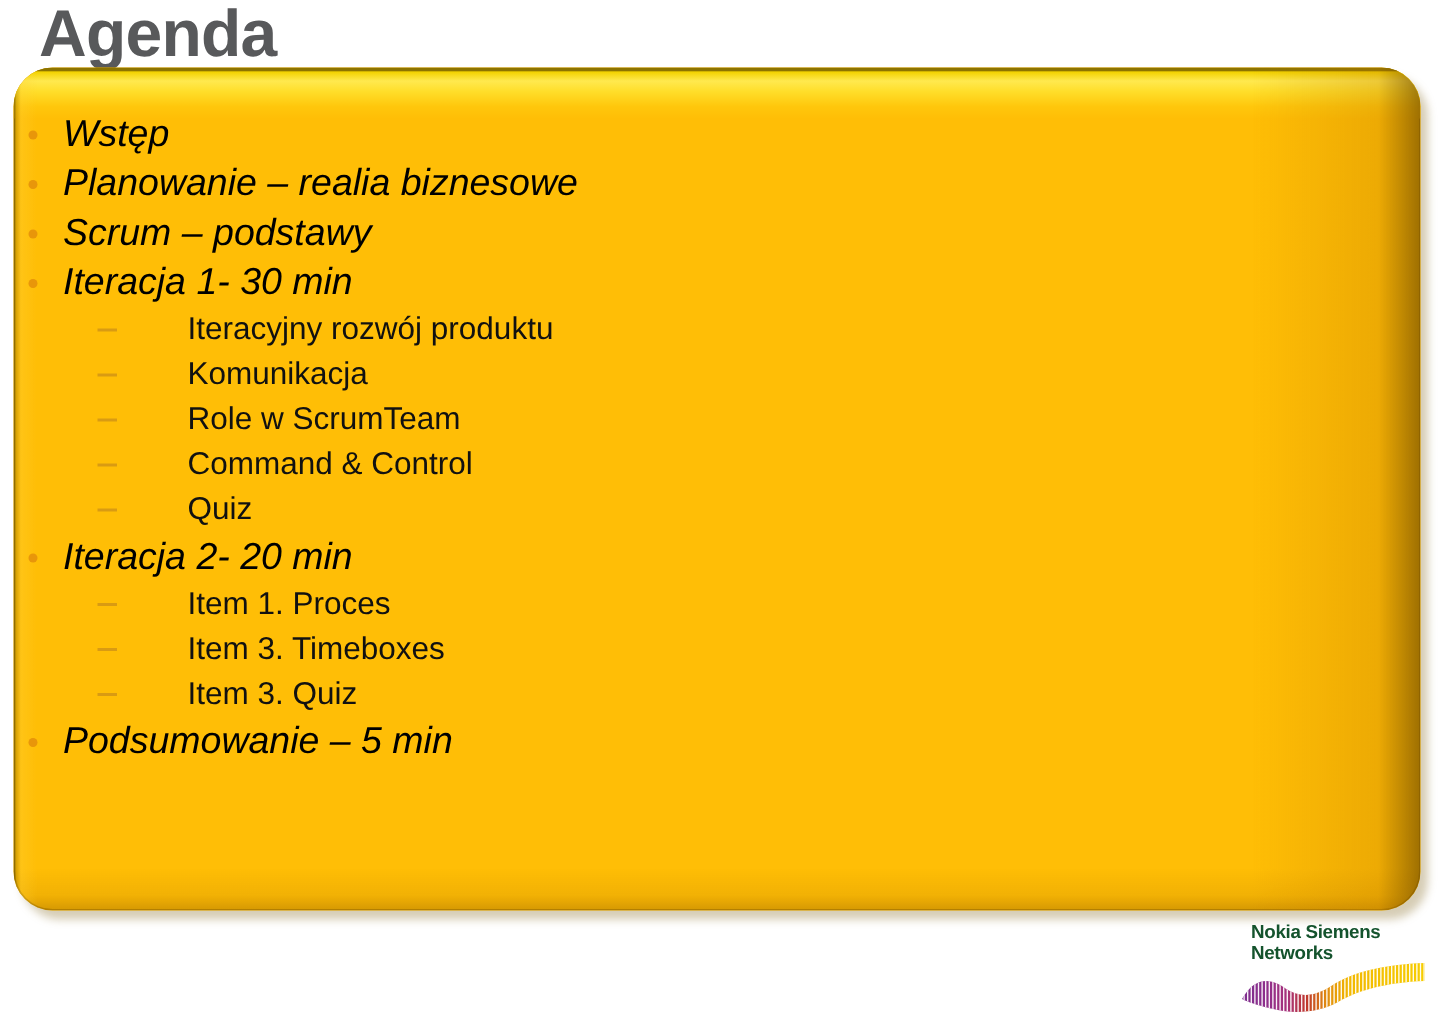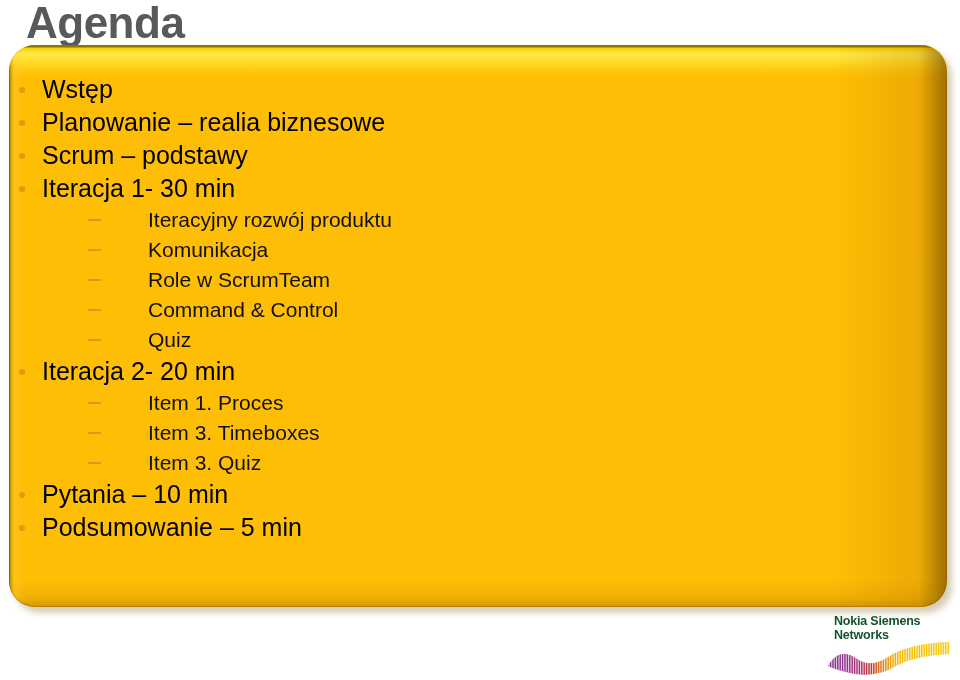--- a/index.html
+++ b/index.html
@@ -124,26 +124,26 @@
     height: 6px;
     border-radius: 50%;
     background: #e8960a;
   }
   .row.lvl1 .text {
     font-size: 25px;
     line-height: 33px;
     color: #000000;
     display: inline-block;
     vertical-align: top;
+    font-style: italic;
   }
   
   .row.lvl2 {
     height: 30px;
     padding-left: 116px;
-    margin-left: 23px;
   }
   .row.lvl2 .marker {
     position: absolute;
     left: 56px;
     top: 14px;
     width: 13px;
     height: 2px;
     background: #d99b12;
   }
   .row.lvl2 .text {
@@ -197,21 +197,20 @@
         <div class="row lvl1"><span class="marker"></span><span class="text">Iteracja 1- 30 min</span></div>
         <div class="row lvl2"><span class="marker"></span><span class="text">Iteracyjny rozwój produktu</span></div>
         <div class="row lvl2"><span class="marker"></span><span class="text">Komunikacja</span></div>
         <div class="row lvl2"><span class="marker"></span><span class="text">Role w ScrumTeam</span></div>
         <div class="row lvl2"><span class="marker"></span><span class="text">Command &amp; Control</span></div>
         <div class="row lvl2"><span class="marker"></span><span class="text">Quiz</span></div>
         <div class="row lvl1"><span class="marker"></span><span class="text">Iteracja 2- 20 min</span></div>
         <div class="row lvl2"><span class="marker"></span><span class="text">Item 1. Proces</span></div>
         <div class="row lvl2"><span class="marker"></span><span class="text">Item 3. Timeboxes</span></div>
         <div class="row lvl2"><span class="marker"></span><span class="text">Item 3. Quiz</span></div>
-        <div class="row lvl1"><span class="marker"></span><span class="text">Pytania – 10 min</span></div>
         <div class="row lvl1"><span class="marker"></span><span class="text">Podsumowanie – 5 min</span></div>
       </div>
 
   </div>
 </div>
 
 <div class="nsn-logo">
   <div class="nsn-text">Nokia Siemens
 Networks</div>
   <svg class="nsn-wave" viewBox="0 0 126 34">

